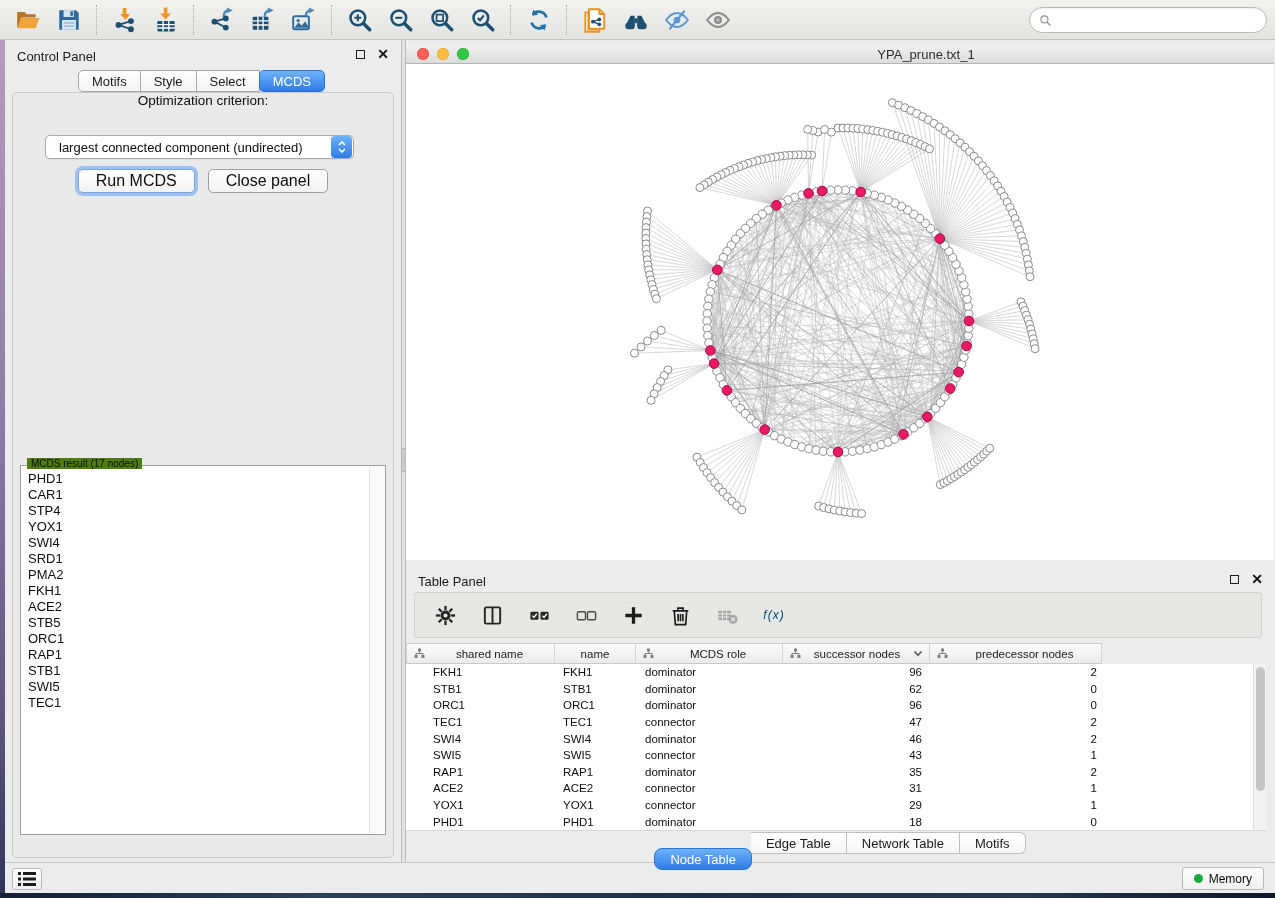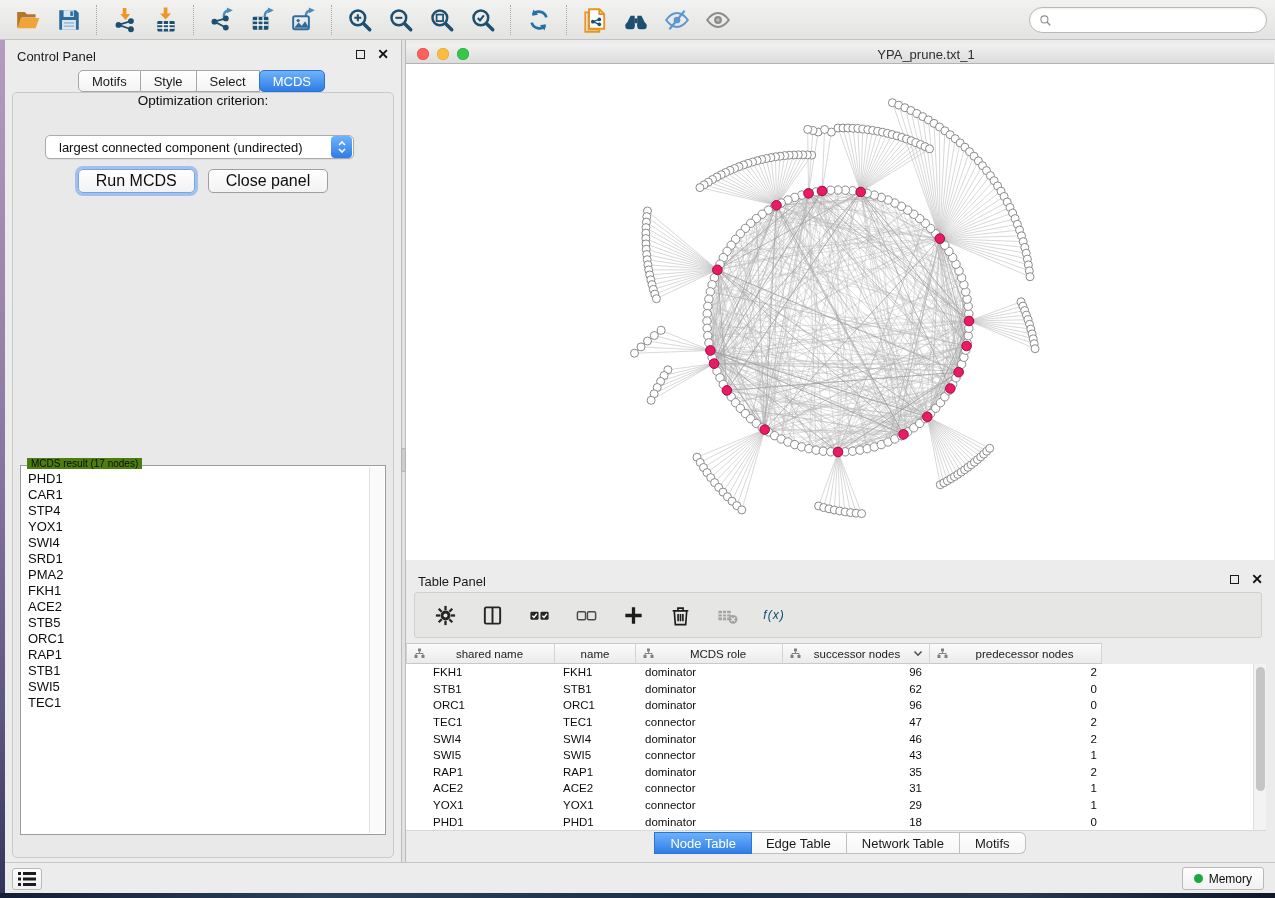--- a/index.html
+++ b/index.html
@@ -73,21 +73,21 @@
   .tp-body{position:absolute;left:0;top:99px;right:9px;height:167px;background:#fff;border-bottom:1px solid #d8d8d8}
   .tr{display:flex;height:16.6px;align-items:center}
   .td{font-size:11.5px;color:#0d0d0d;white-space:nowrap;overflow:hidden}
   .td.num{text-align:right}
   .tp-scroll{position:absolute;right:9px;top:99px;width:13px;height:167px;background:#f3f3f3;border-left:1px solid #dcdcdc;border-bottom:1px solid #d8d8d8}
   .tp-thumb{position:absolute;left:2px;top:3px;width:9px;height:124px;background:#c5c5c5;border-radius:5px}
   .tp-tabbar{position:absolute;left:0;right:0;top:267px;height:24px;display:flex;justify-content:center}
   .btab{height:22px;padding:0 15px;font-size:13px;color:#1a1a1a;background:linear-gradient(#ffffff,#f6f6f6);border:1px solid #bfbfbf;border-left:none;display:flex;align-items:center;cursor:default}
   .btab:first-child{border-left:1px solid #bfbfbf;border-radius:6px 0 0 6px}
   .btab:last-child{border-radius:0 6px 6px 0}
-  .btab.selected{background:linear-gradient(#6db1fb,#2f7ee7);color:#fff;border-radius:0;border:1px solid #2a74d8;margin:0 -1px;z-index:1}
+  .btab.selected{background:linear-gradient(#6db1fb,#2f7ee7);color:#fff;border-radius:8px;border:1px solid #2a74d8;margin:16px -1px;z-index:1}
 
   
   .status-bar{position:absolute;left:5px;right:0;top:862px;height:31px;background:#ececec;border-top:1px solid #c6c6c6}
   .list-btn{position:absolute;left:7px;top:5px;width:30px;height:22px;background:linear-gradient(#fdfdfd,#f0f0f0);border:1px solid #b9b9b9;border-radius:3px;display:flex;align-items:center;justify-content:center}
   .memory-btn{position:absolute;right:11px;top:4px;height:23px;padding:0 11px;background:linear-gradient(#fdfdfd,#f1f1f1);border:1px solid #b9b9b9;border-radius:3px;display:flex;align-items:center;gap:6px;font-size:12px;color:#0d0d0d}
   .mem-dot{width:9px;height:9px;border-radius:50%;background:#1ca63c}
 </style>
 </head>
 <body>
 

